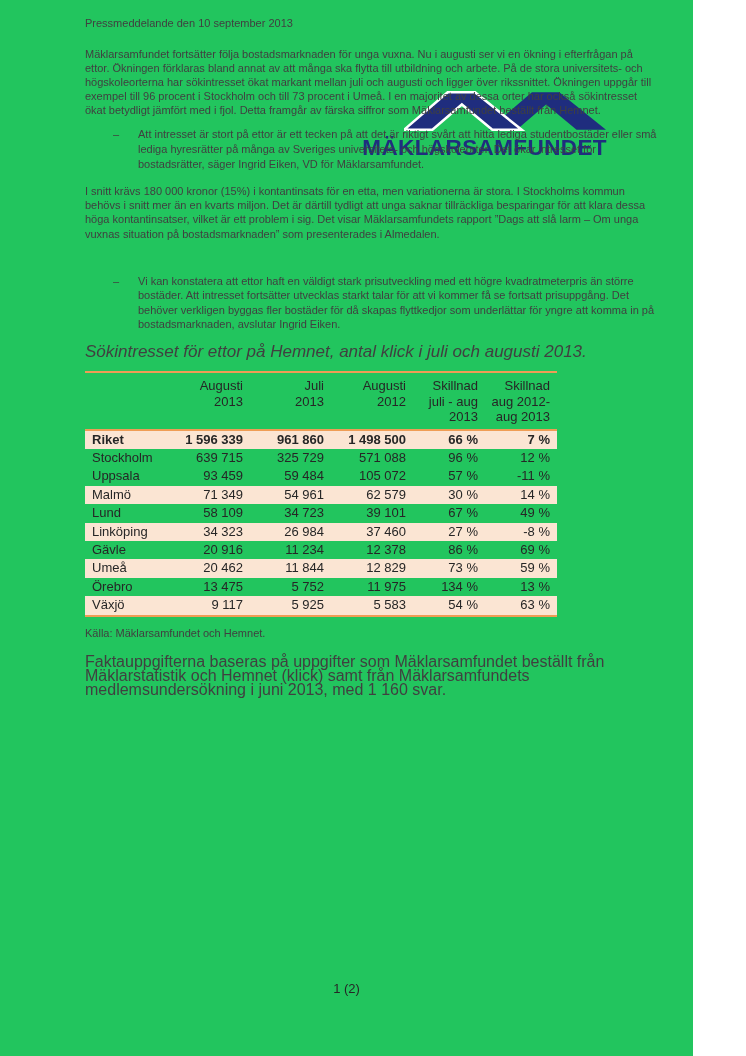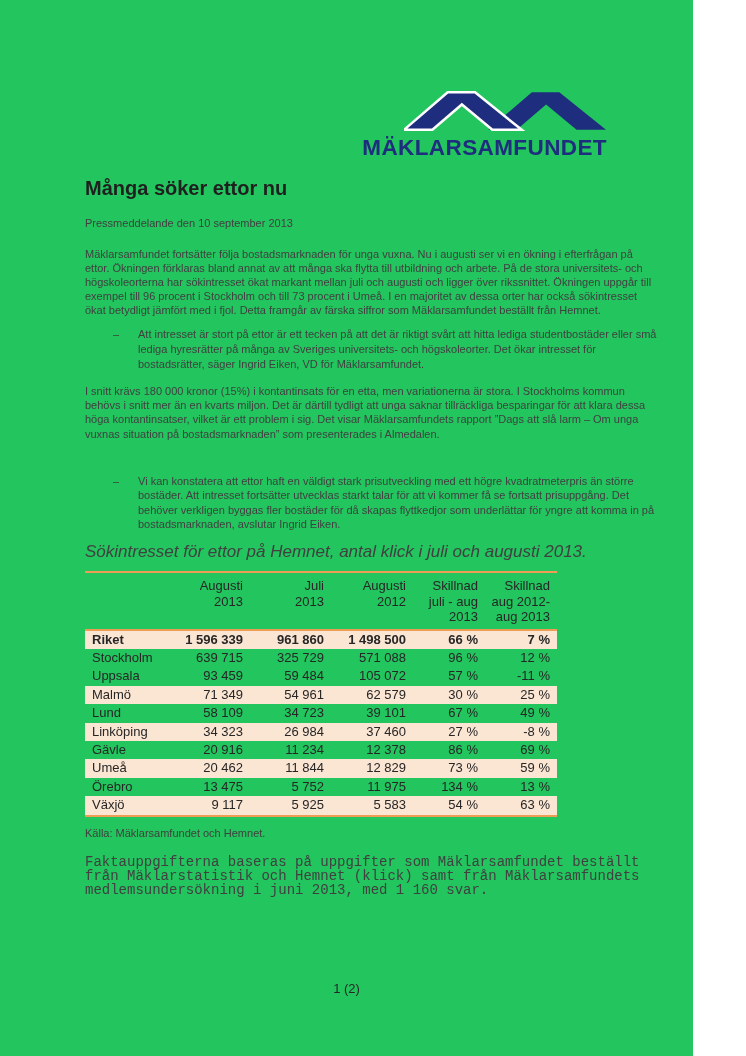--- a/index.html
+++ b/index.html
@@ -94,21 +94,21 @@
     padding: 0 7px 0 0;
     text-align: right;
     vertical-align: middle;
     line-height: 18.4px;
   }
   table.data tbody td.region { text-align: left; padding: 0 0 0 7px; }
   table.data tbody tr.peach { background: #FBE5D3; }
   table.data tbody tr.total td { font-weight: 700; }
 
   .source { margin-top: 9px; font-size: 11px; line-height: 14px; }
-  .footer-note { margin-top: 15px; font-size: 14px; line-height: 14.1px; font-family: Liberation Mono, monospace; }
+  .footer-note { margin-top: 15px; font-size: 16px; line-height: 14.1px; }
   .pagenum {
     position: absolute;
     left: 0; right: 0;
     top: 981px;
     text-align: center;
     font-size: 13px;
     color: #262626;
   }
 </style>
 </head>
@@ -121,21 +121,20 @@
       <g fill="#1F2D7E">
         <path d="M83,44 L126,7 L153,7 L199,44 L170,44 L140,19 L111,44 Z"></path>
         <path d="M0,44 L43,7 L70,7 L116,44 L87,44 L57,19 L28,44 Z" stroke="#ffffff" stroke-width="2.5"></path>
       </g>
     </svg>
     <div class="logo-wordmark">MÄKLARSAMFUNDET</div>
   </div>
 
   <div class="content">
 
-    <h1 class="title">Många söker ettor nu</h1>
 
     <div class="dateline">Pressmeddelande den 10 september 2013</div>
 
     <div class="para">Mäklarsamfundet fortsätter följa bostadsmarknaden för unga vuxna. Nu i augusti ser vi en ökning i efterfrågan på ettor. Ökningen förklaras bland annat av att många ska flytta till utbildning och arbete. På de stora universitets- och högskoleorterna har sökintresset ökat markant mellan juli och augusti och ligger över rikssnittet. Ökningen uppgår till exempel till 96 procent i Stockholm och till 73 procent i Umeå. I en majoritet av dessa orter har också sökintresset ökat betydligt jämfört med i fjol. Detta framgår av färska siffror som Mäklarsamfundet beställt från Hemnet.</div>
 
     <div class="bullet bullet-1">
       <span class="dash">–</span>
       <span class="btext">Att intresset är stort på ettor är ett tecken på att det är riktigt svårt att hitta lediga studentbostäder eller små lediga hyresrätter på många av Sveriges universitets- och högskoleorter. Det ökar intresset för bostadsrätter, säger Ingrid Eiken, VD för Mäklarsamfundet.</span>
     </div>
 
@@ -198,21 +197,21 @@
             <td>105 072</td>
             <td>57 %</td>
             <td>-11 %</td>
           </tr>
           <tr class="peach">
             <td class="region">Malmö</td>
             <td>71 349</td>
             <td>54 961</td>
             <td>62 579</td>
             <td>30 %</td>
-            <td>25 %</td>
+            <td>14 %</td>
           </tr>
           <tr class="">
             <td class="region">Lund</td>
             <td>58 109</td>
             <td>34 723</td>
             <td>39 101</td>
             <td>67 %</td>
             <td>49 %</td>
           </tr>
           <tr class="peach">

